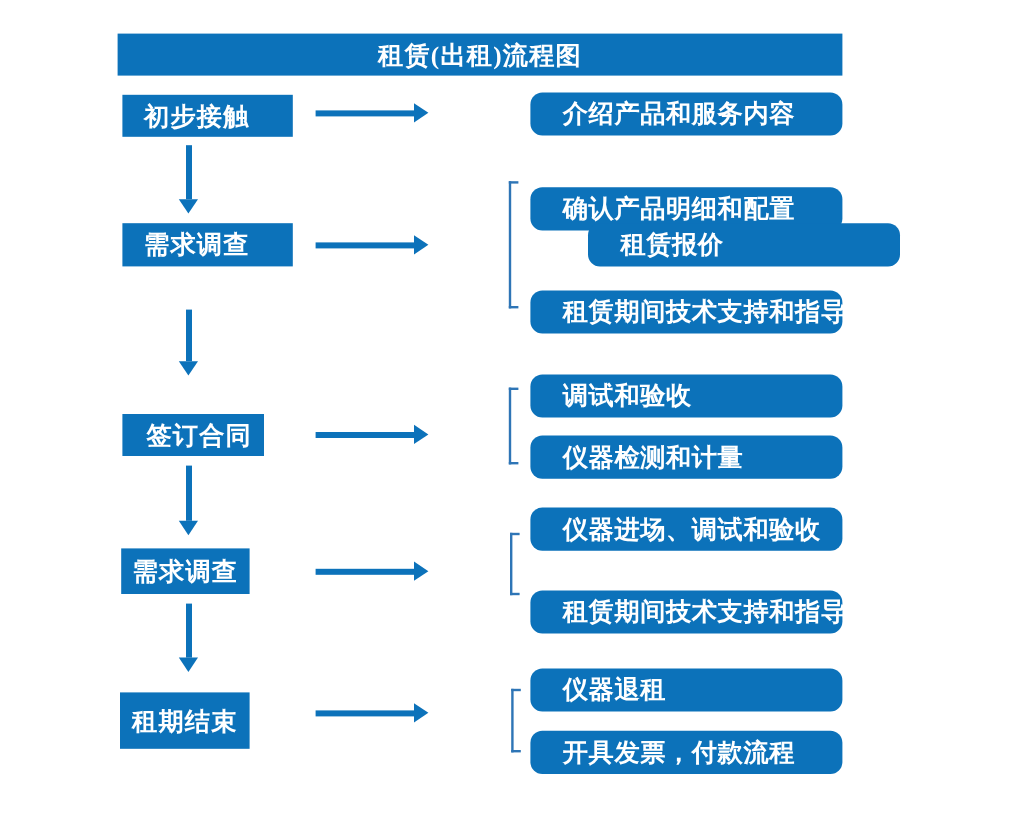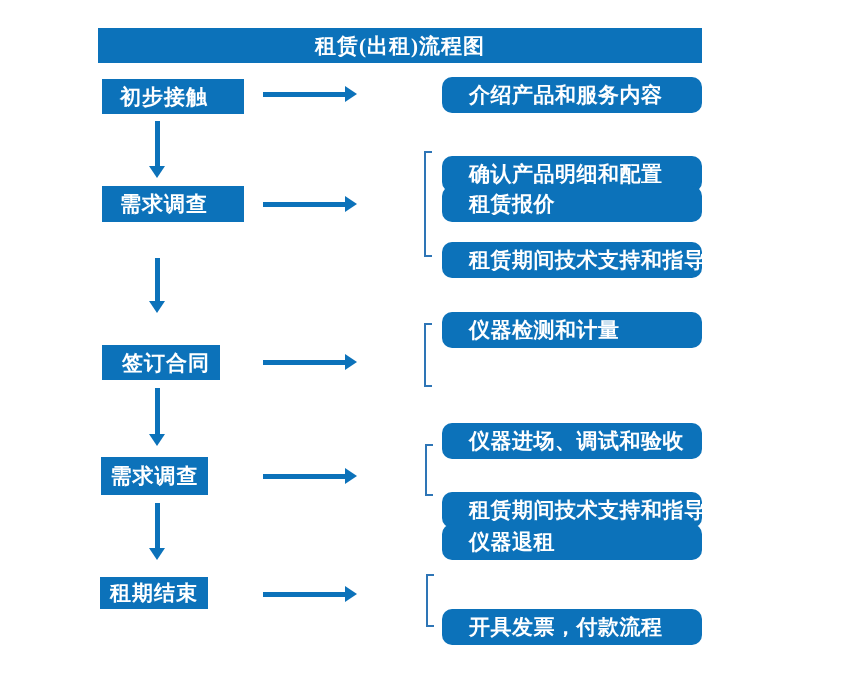--- a/index.html
+++ b/index.html
@@ -86,21 +86,21 @@
 <body>
 
 <div class="canvas">
 
   <div class="title-bar">租赁(出租)流程图</div>
 
   <div class="stage-box pad" style="left:102px;top:79px;width:124px;height:35px;">初步接触</div>
   <div class="stage-box pad" style="left:102px;top:186px;width:124px;height:36px;">需求调查</div>
   <div class="stage-box center" style="left:102px;top:345px;width:108px;height:35px;padding-left:10px;">签订合同</div>
   <div class="stage-box center" style="left:101px;top:457px;width:107px;height:38px;">需求调查</div>
-  <div class="stage-box center" style="left:100px;top:577px;width:108px;height:32px;">租期结束</div>
+  <div class="stage-box center" style="left:100px;top:577px;width:108px;height:47px;">租期结束</div>
 
   <div class="varrow" style="top:121px;height:57px;">
       <div class="stem"></div>
       <div class="head"></div>
     </div>
   <div class="varrow" style="top:258px;height:55px;">
       <div class="stem"></div>
       <div class="head"></div>
     </div>
   <div class="varrow" style="top:388px;height:58px;">
@@ -134,24 +134,25 @@
     </div>
 
   <div class="bracket" style="left:424px;top:151px;height:106px;"></div>
   <div class="bracket" style="left:424px;top:323px;height:64px;"></div>
   <div class="bracket" style="left:425px;top:444px;height:52px;"></div>
   <div class="bracket" style="left:426px;top:574px;height:53px;"></div>
 
   <div class="detail-box" style="top:77px;">介绍产品和服务内容</div>
 
   <div class="detail-box" style="top:133px;margin-top:23px;">确认产品明细和配置</div>
-  <div class="detail-box" style="top:186px;">租赁报价</div>
+  <div class="detail-box" style="top:186px;margin-left:48px;">租赁报价</div>
   <div class="detail-box" style="top:242px;">租赁期间技术支持和指导</div>
 
-  <div class="detail-box" style="top:312px;">仪器检测和计量</div>
+  <div class="detail-box" style="top:312px;">调试和验收</div>
+  <div class="detail-box" style="top:363px;">仪器检测和计量</div>
 
   <div class="detail-box" style="top:492px;">租赁期间技术支持和指导</div>
   <div class="detail-box" style="top:423px;">仪器进场、调试和验收</div>
 
-  <div class="detail-box" style="top:524px;">仪器退租</div>
+  <div class="detail-box" style="top:557px;">仪器退租</div>
   <div class="detail-box" style="top:609px;">开具发票，付款流程</div>
 
 </div>
 
 </body></html>

